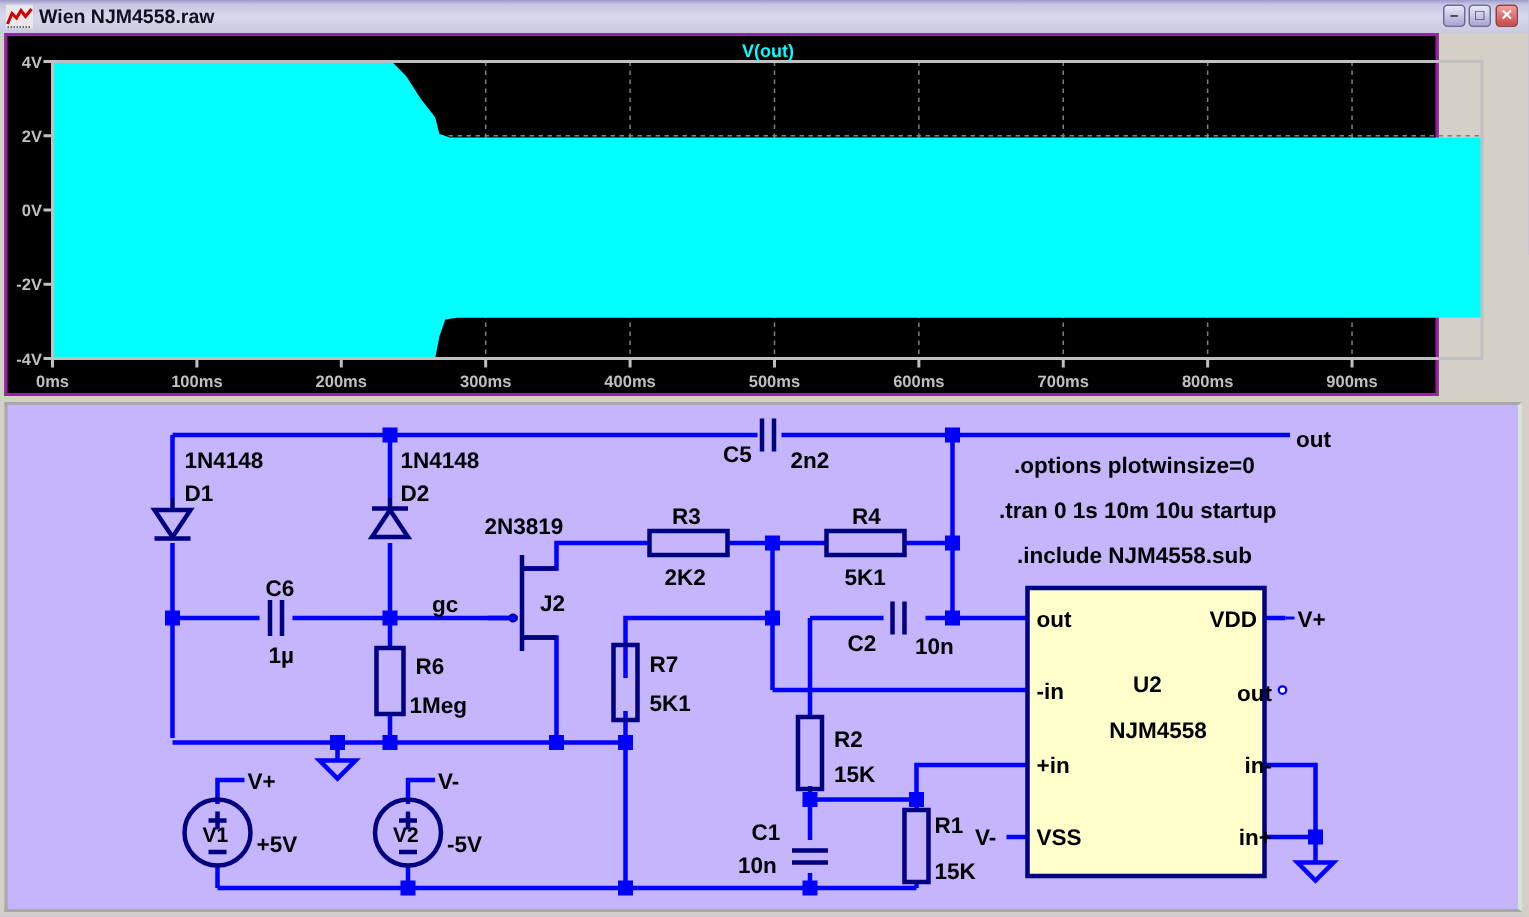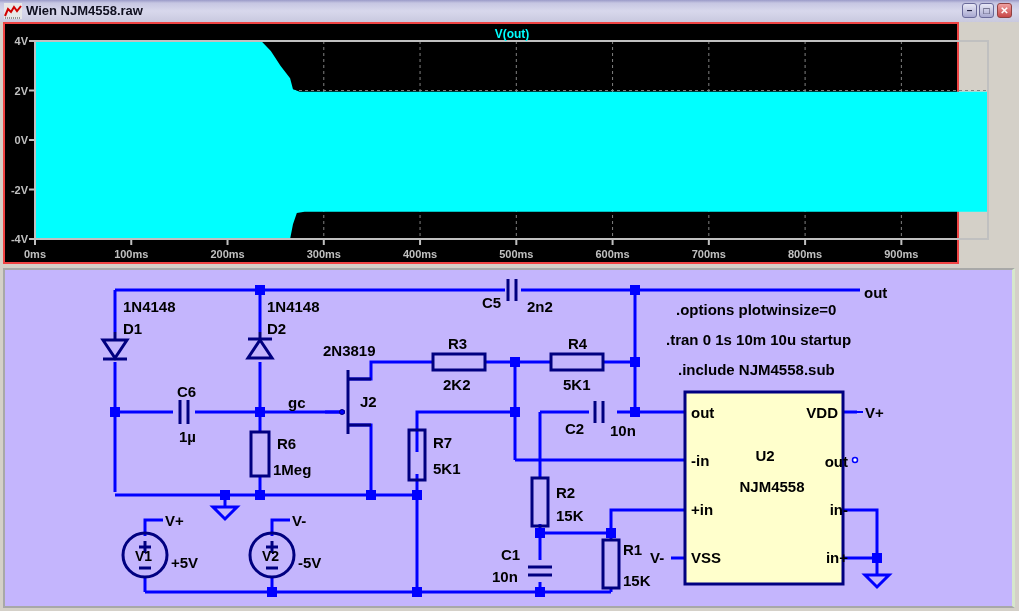--- a/index.html
+++ b/index.html
@@ -2,21 +2,21 @@
 <html><head>
 <meta charset="utf-8">
 <style>
   html,body{margin:0;padding:0;}
   body{width:1019px;height:611px;overflow:hidden;background:#d4d0c8;font-family:"Liberation Sans",sans-serif;position:relative;}
   .titlebar{position:absolute;left:0;top:0;width:1019px;height:22px;background:linear-gradient(#9a9ac8 0,#c6c6e2 3px,#d8d8ec 50%,#c9c9df 100%);}
   .titlebar .title{position:absolute;left:26px;top:3px;font-size:13px;font-weight:bold;color:#101020;}
   .app-icon{position:absolute;left:4px;top:3px;width:18px;height:16px;}
   .wbtn{position:absolute;top:3px;width:15px;height:15px;border:1px solid #6a6a9a;border-radius:3px;background:linear-gradient(#e8e8f6,#a8a8d0);font-size:10px;line-height:14px;text-align:center;color:#202040;font-weight:bold;box-sizing:border-box;cursor:pointer;}
   .wbtn.close{background:linear-gradient(#f0a0a0,#c84848);color:#fff;border-color:#904040;}
-  .plotpane{position:absolute;left:3px;top:22px;width:956px;height:242px;background:#000;border:2px solid #ef4444;box-sizing:border-box;}
+  .plotpane{position:absolute;left:3px;top:22px;width:956px;height:242px;background:#000;border:2px solid #a21caf;box-sizing:border-box;}
   .schem{position:absolute;left:3px;top:268px;width:1012px;height:340px;background:#c4b5fd;border:2px solid #a8a8a8;border-right:3px solid #d6e6cc;box-sizing:border-box;}
   svg text{font-family:"Liberation Sans",sans-serif;}
 </style>
 </head>
 <body>
 
 <div class="titlebar">
   <svg class="app-icon" viewBox="0 0 18 16">
     <rect x="0" y="0" width="18" height="16" fill="#e8e8e8"></rect>
     <polyline points="1,13 4,6 7,9 10,4 13,8 17,3" fill="none" stroke="#d00000" stroke-width="2"></polyline>

